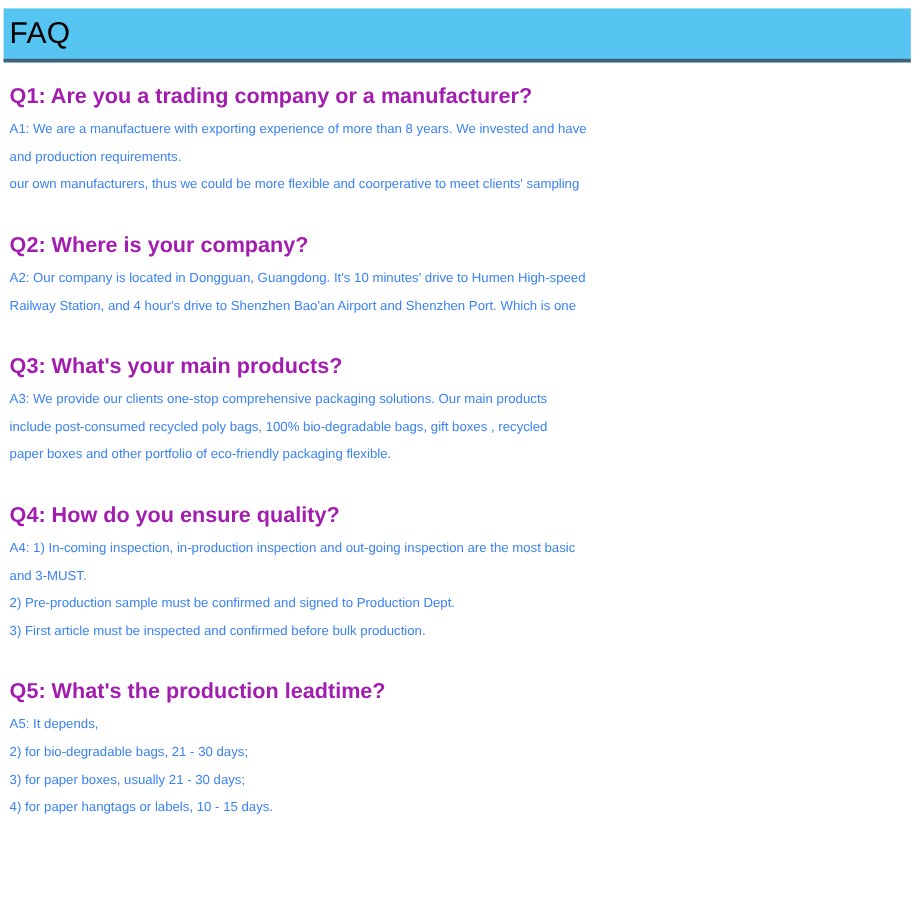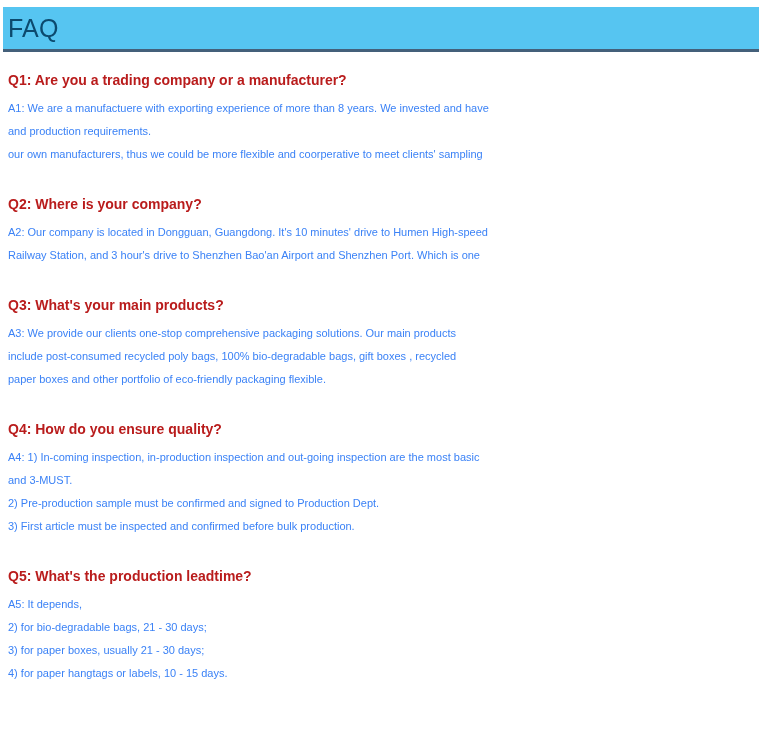--- a/index.html
+++ b/index.html
@@ -17,38 +17,38 @@
     border-bottom: 3px solid #44607a;
     display: flex;
     align-items: center;
     box-sizing: border-box;
     padding-left: 5px;
   }
   .header-title {
     margin: 0;
     font-size: 25px;
     font-weight: 400;
-    color: #0c4a6e;
+    color: #000000;
     letter-spacing: 0.2px;
   }
   .content {
     padding: 16px 10px 10px 8px;
   }
   .faq-section {
     margin-bottom: 26px;
   }
   .faq-section:last-child {
     margin-bottom: 8px;
   }
   .question {
     margin: 0 0 5px 0;
-    font-size: 14px;
+    font-size: 18px;
     line-height: 24px;
     font-weight: 700;
-    color: #b91c1c;
+    color: #a21caf;
   }
   .answer p {
     margin: 0;
     font-size: 11px;
     line-height: 23px;
     color: #3b82f6;
     white-space: nowrap;
   }
 </style>
 </head>
@@ -66,21 +66,21 @@
       <p>A1: We are a manufactuere with exporting experience of more than 8 years. We invested and have</p>
       <p>and production requirements.</p>
       <p>our own manufacturers, thus we could be more flexible and coorperative to meet clients' sampling</p>
     </div>
   </section>
 
   <section class="faq-section">
     <h2 class="question">Q2: Where is your company?</h2>
     <div class="answer">
       <p>A2: Our company is located in Dongguan, Guangdong. It's 10 minutes' drive to Humen High-speed</p>
-      <p>Railway Station, and 3 hour's drive to Shenzhen Bao'an Airport and Shenzhen Port. Which is one</p>
+      <p>Railway Station, and 4 hour's drive to Shenzhen Bao'an Airport and Shenzhen Port. Which is one</p>
     </div>
   </section>
 
   <section class="faq-section">
     <h2 class="question">Q3: What's your main products?</h2>
     <div class="answer">
       <p>A3: We provide our clients one-stop comprehensive packaging solutions. Our main products</p>
       <p>include post-consumed recycled poly bags, 100% bio-degradable bags, gift boxes , recycled</p>
       <p>paper boxes and other portfolio of eco-friendly packaging flexible.</p>
     </div>

